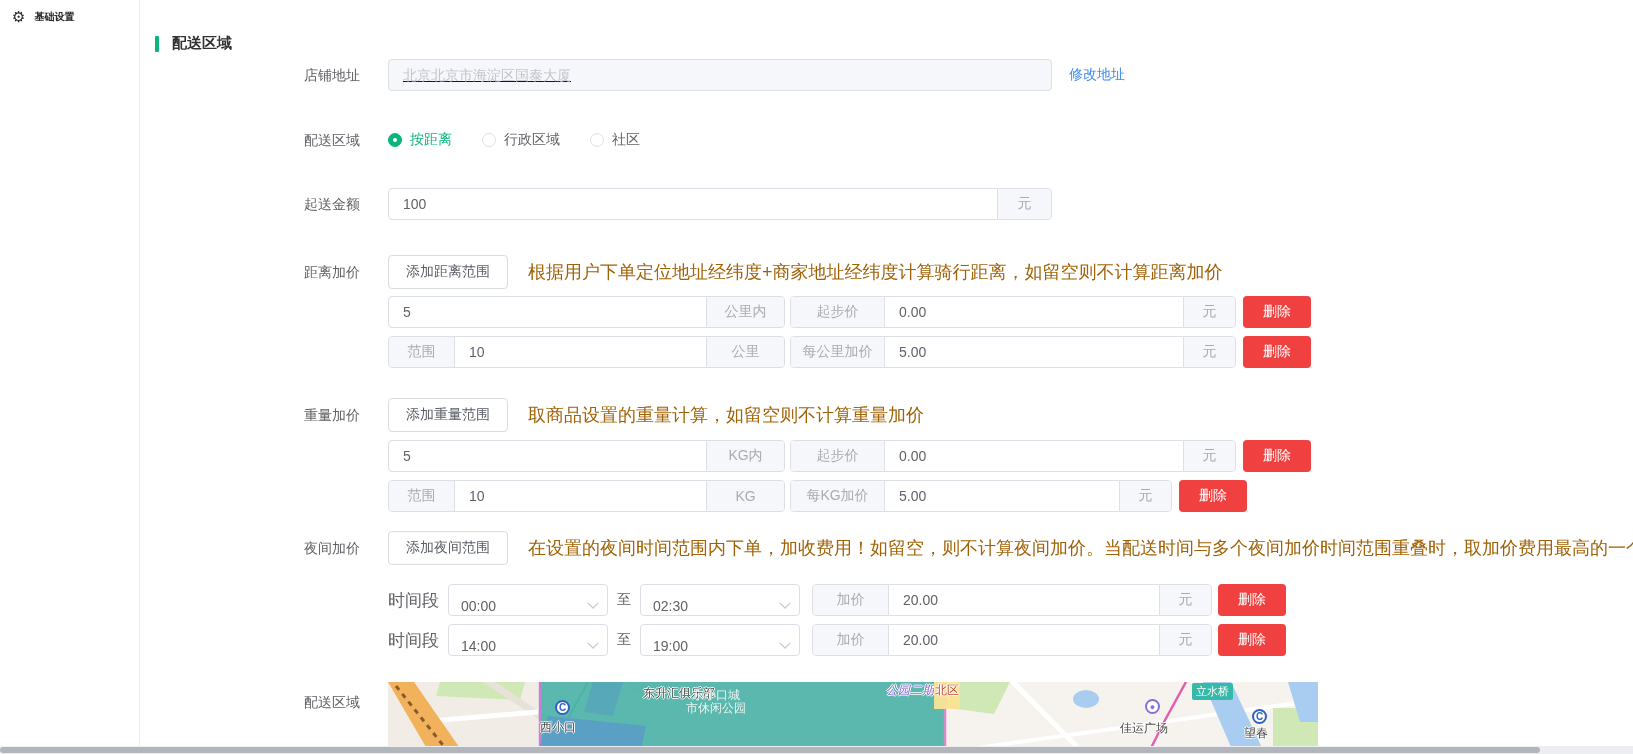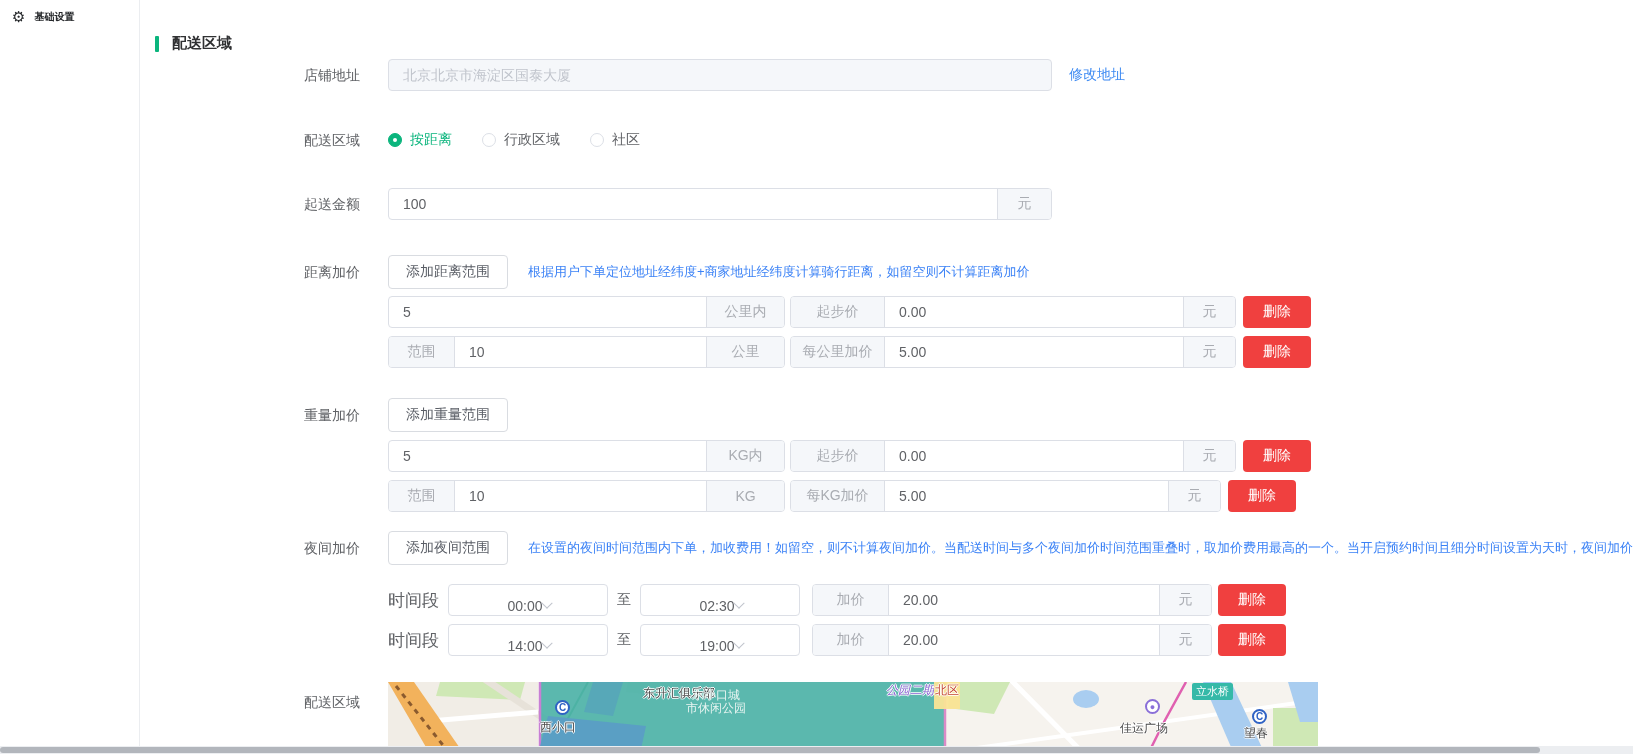--- a/index.html
+++ b/index.html
@@ -25,39 +25,39 @@
   .row { position:absolute; left:247px; display:flex; align-items:center; height:32px; }
 
   
   .grp { display:flex; align-items:stretch; height:32px; border:1px solid #dcdfe6; border-radius:4px; background:#fff; overflow:hidden; }
   .inp { border:none; outline:none; padding:0 14px; font-size:14px; color:#606266; flex:1 1 auto; min-width:0; background:transparent; font-family:inherit; }
   .inp::placeholder { color:#c0c4cc; }
   .addon { background:#f5f7fa; color:#a9acb2; font-size:14px; display:flex; align-items:center; justify-content:center; flex:0 0 auto; }
   .addon.first { border-right:1px solid #dcdfe6; }
   .addon.last  { border-left:1px solid #dcdfe6; }
   .grp.disabled { background:#f5f7fa; }
-  .grp.disabled .inp { color:#6d28d9; }
+  .grp.disabled .inp { color:#0f172a;text-decoration:underline; }
 
   .link { font-size:14px; color:#3d8af2; cursor:pointer; margin-left:17px; }
 
   
   .radio { display:flex; align-items:center; margin-right:30px; cursor:pointer; }
   .rdot { width:14px; height:14px; border-radius:50%; border:1px solid #dcdfe6; background:#fff; margin-right:8px; position:relative; }
   .radio.checked .rdot { background:#0bb57d; border-color:#0bb57d; }
   .radio.checked .rdot::after { content:""; position:absolute; left:4px; top:4px; width:4px; height:4px; border-radius:50%; background:#fff; }
   .rlabel { font-size:14px; color:#606266; }
   .radio.checked .rlabel { color:#0bb57d; }
 
   
   .btn-add { position:absolute; left:247px; width:120px; height:34px; background:#fff; border:1px solid #d9dce1; border-radius:4px; font-size:14px; color:#5a5e66; cursor:pointer; font-family:inherit; }
-  .hint { position:absolute; left:387px; font-size:13px; color:#3b82f6; line-height:34px; white-space:nowrap; }
+  .hint { position:absolute; left:387px; font-size:18px; color:#a16207; line-height:34px; white-space:nowrap; }
   .btn-danger { height:32px; width:68px; background:#f0403f; color:#fff; border:none; border-radius:4px; font-size:14px; cursor:pointer; font-family:inherit; }
 
   
-  .sel { display:flex; align-items:center; justify-content:center; width:160px; height:32px; border:1px solid #dcdfe6; border-radius:4px; background:#fff; padding:12px 10px 0 12px; cursor:pointer; }
+  .sel { display:flex; align-items:center; justify-content:space-between; width:160px; height:32px; border:1px solid #dcdfe6; border-radius:4px; background:#fff; padding:12px 10px 0 12px; cursor:pointer; }
   .sel .sval { font-size:14px; color:#606266; }
   .chev { width:8px; height:8px; border-right:1.5px solid #c0c4cc; border-bottom:1.5px solid #c0c4cc; transform:rotate(45deg) translate(-2px,-2px); }
   .nlabel { width:52px; font-size:17px; color:#606266; margin-right:8px; flex:0 0 auto; }
   .to { font-size:14px; color:#606266; margin:0 9px; }
 
   
   .map { position:absolute; left:247px; top:682px; width:930px; height:72px; overflow:hidden; cursor:grab; background:#f6f3ee; }
   .poi { position:absolute; font-size:12px; color:#4a4a4a; white-space:nowrap;
          text-shadow:1px 0 0 #fff,-1px 0 0 #fff,0 1px 0 #fff,0 -1px 0 #fff; }
   .poi.on-teal { color:#e9f5f2; text-shadow:none; text-align:center; line-height:13px; }
@@ -148,41 +148,42 @@
       <div class="grp" style="width:446px;margin-left:5px">
         <span class="addon first" style="width:94px">每公里加价</span>
         <input class="inp" value="5.00" style="">
         <span class="addon last" style="width:52px">元</span>
       </div>
       <button class="btn-danger" style="margin-left:7px">删除</button>
     </div>
 
     <div class="flabel" style="top:399px">重量加价</div>
     <button class="btn-add" style="top:398px">添加重量范围</button>
+    <div class="hint" style="top:398px">取商品设置的重量计算，如留空则不计算重量加价</div>
 
     <div class="row" style="top:440px">
       <div class="grp" style="width:397px">
         <input class="inp" value="5" style="">
         <span class="addon last" style="width:78px">KG内</span>
       </div>
       <div class="grp" style="width:446px;margin-left:5px">
         <span class="addon first" style="width:94px">起步价</span>
         <input class="inp" value="0.00" style="">
         <span class="addon last" style="width:52px">元</span>
       </div>
       <button class="btn-danger" style="margin-left:7px">删除</button>
     </div>
 
     <div class="row" style="top:480px">
       <div class="grp" style="width:397px">
         <span class="addon first" style="width:66px">范围</span>
         <input class="inp" value="10" style="">
         <span class="addon last" style="width:78px">KG</span>
       </div>
-      <div class="grp" style="width:431px;margin-left:5px">
+      <div class="grp" style="width:382px;margin-left:5px">
         <span class="addon first" style="width:94px">每KG加价</span>
         <input class="inp" value="5.00" style="">
         <span class="addon last" style="width:52px">元</span>
       </div>
       <button class="btn-danger" style="margin-left:7px">删除</button>
     </div>
 
     <div class="flabel" style="top:532px">夜间加价</div>
     <button class="btn-add" style="top:531px">添加夜间范围</button>
     <div class="hint" style="top:531px">在设置的夜间时间范围内下单，加收费用！如留空，则不计算夜间加价。当配送时间与多个夜间加价时间范围重叠时，取加价费用最高的一个。当开启预约时间且细分时间设置为天时，夜间加价失效。</div>

